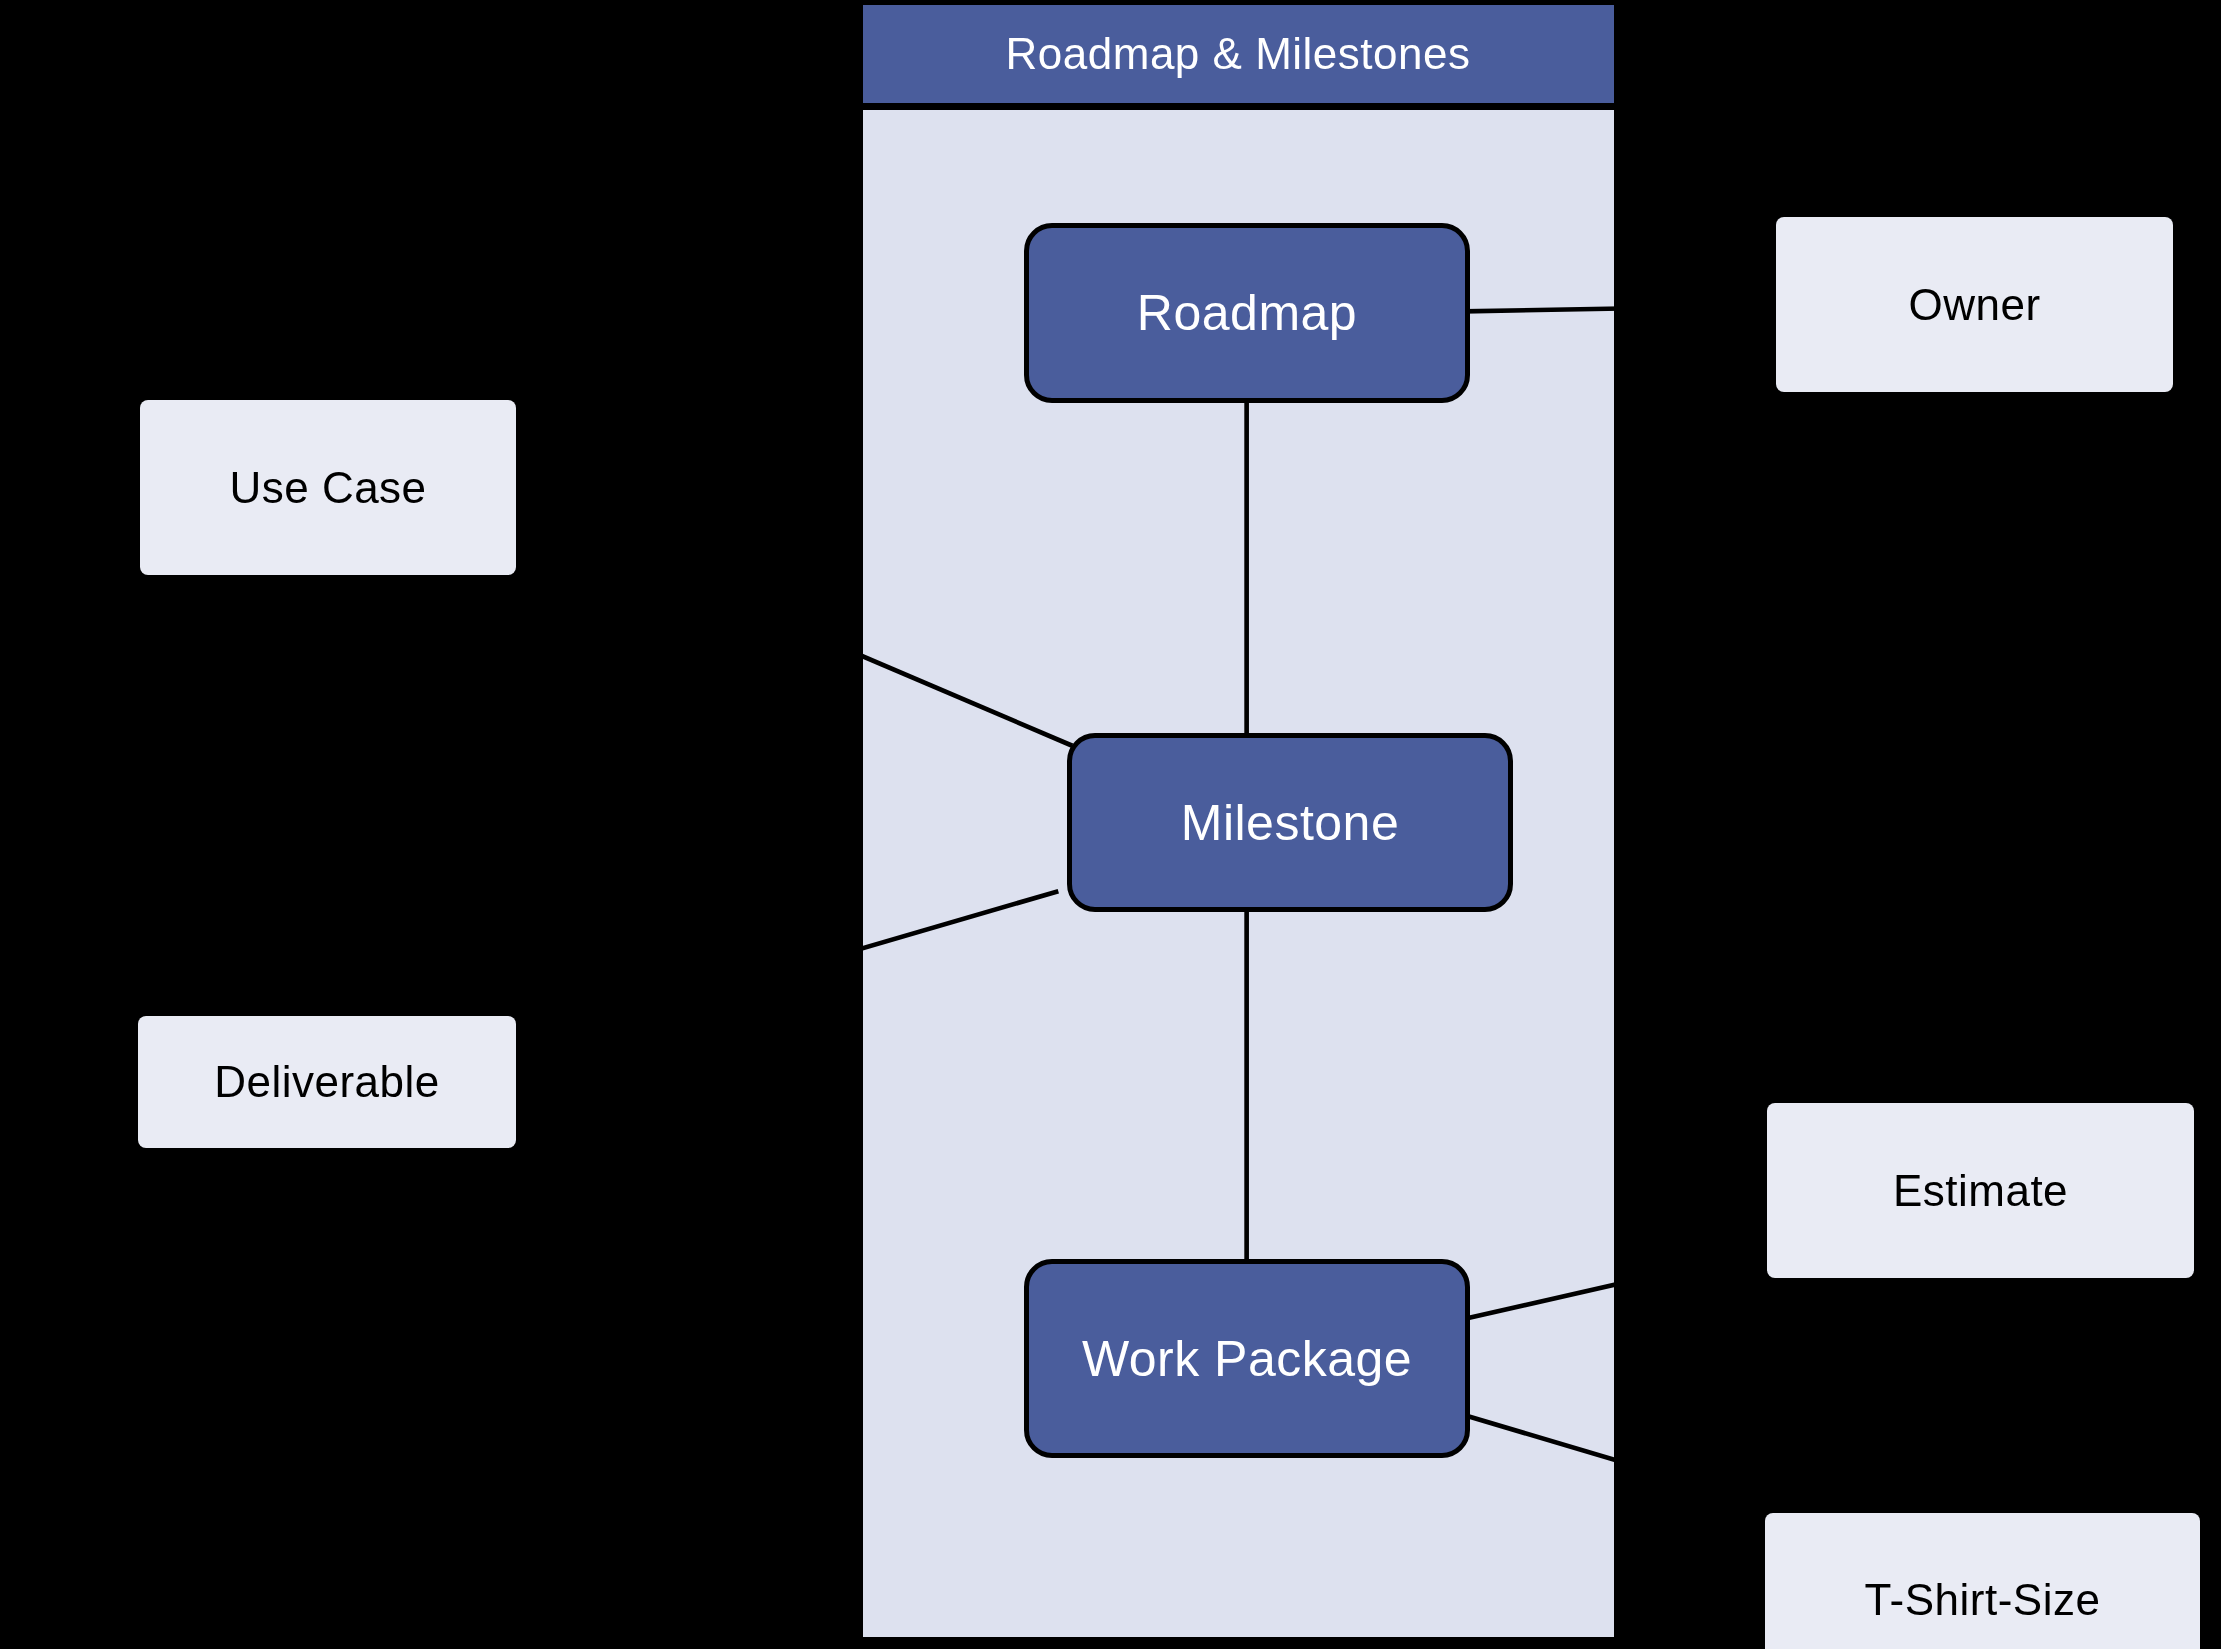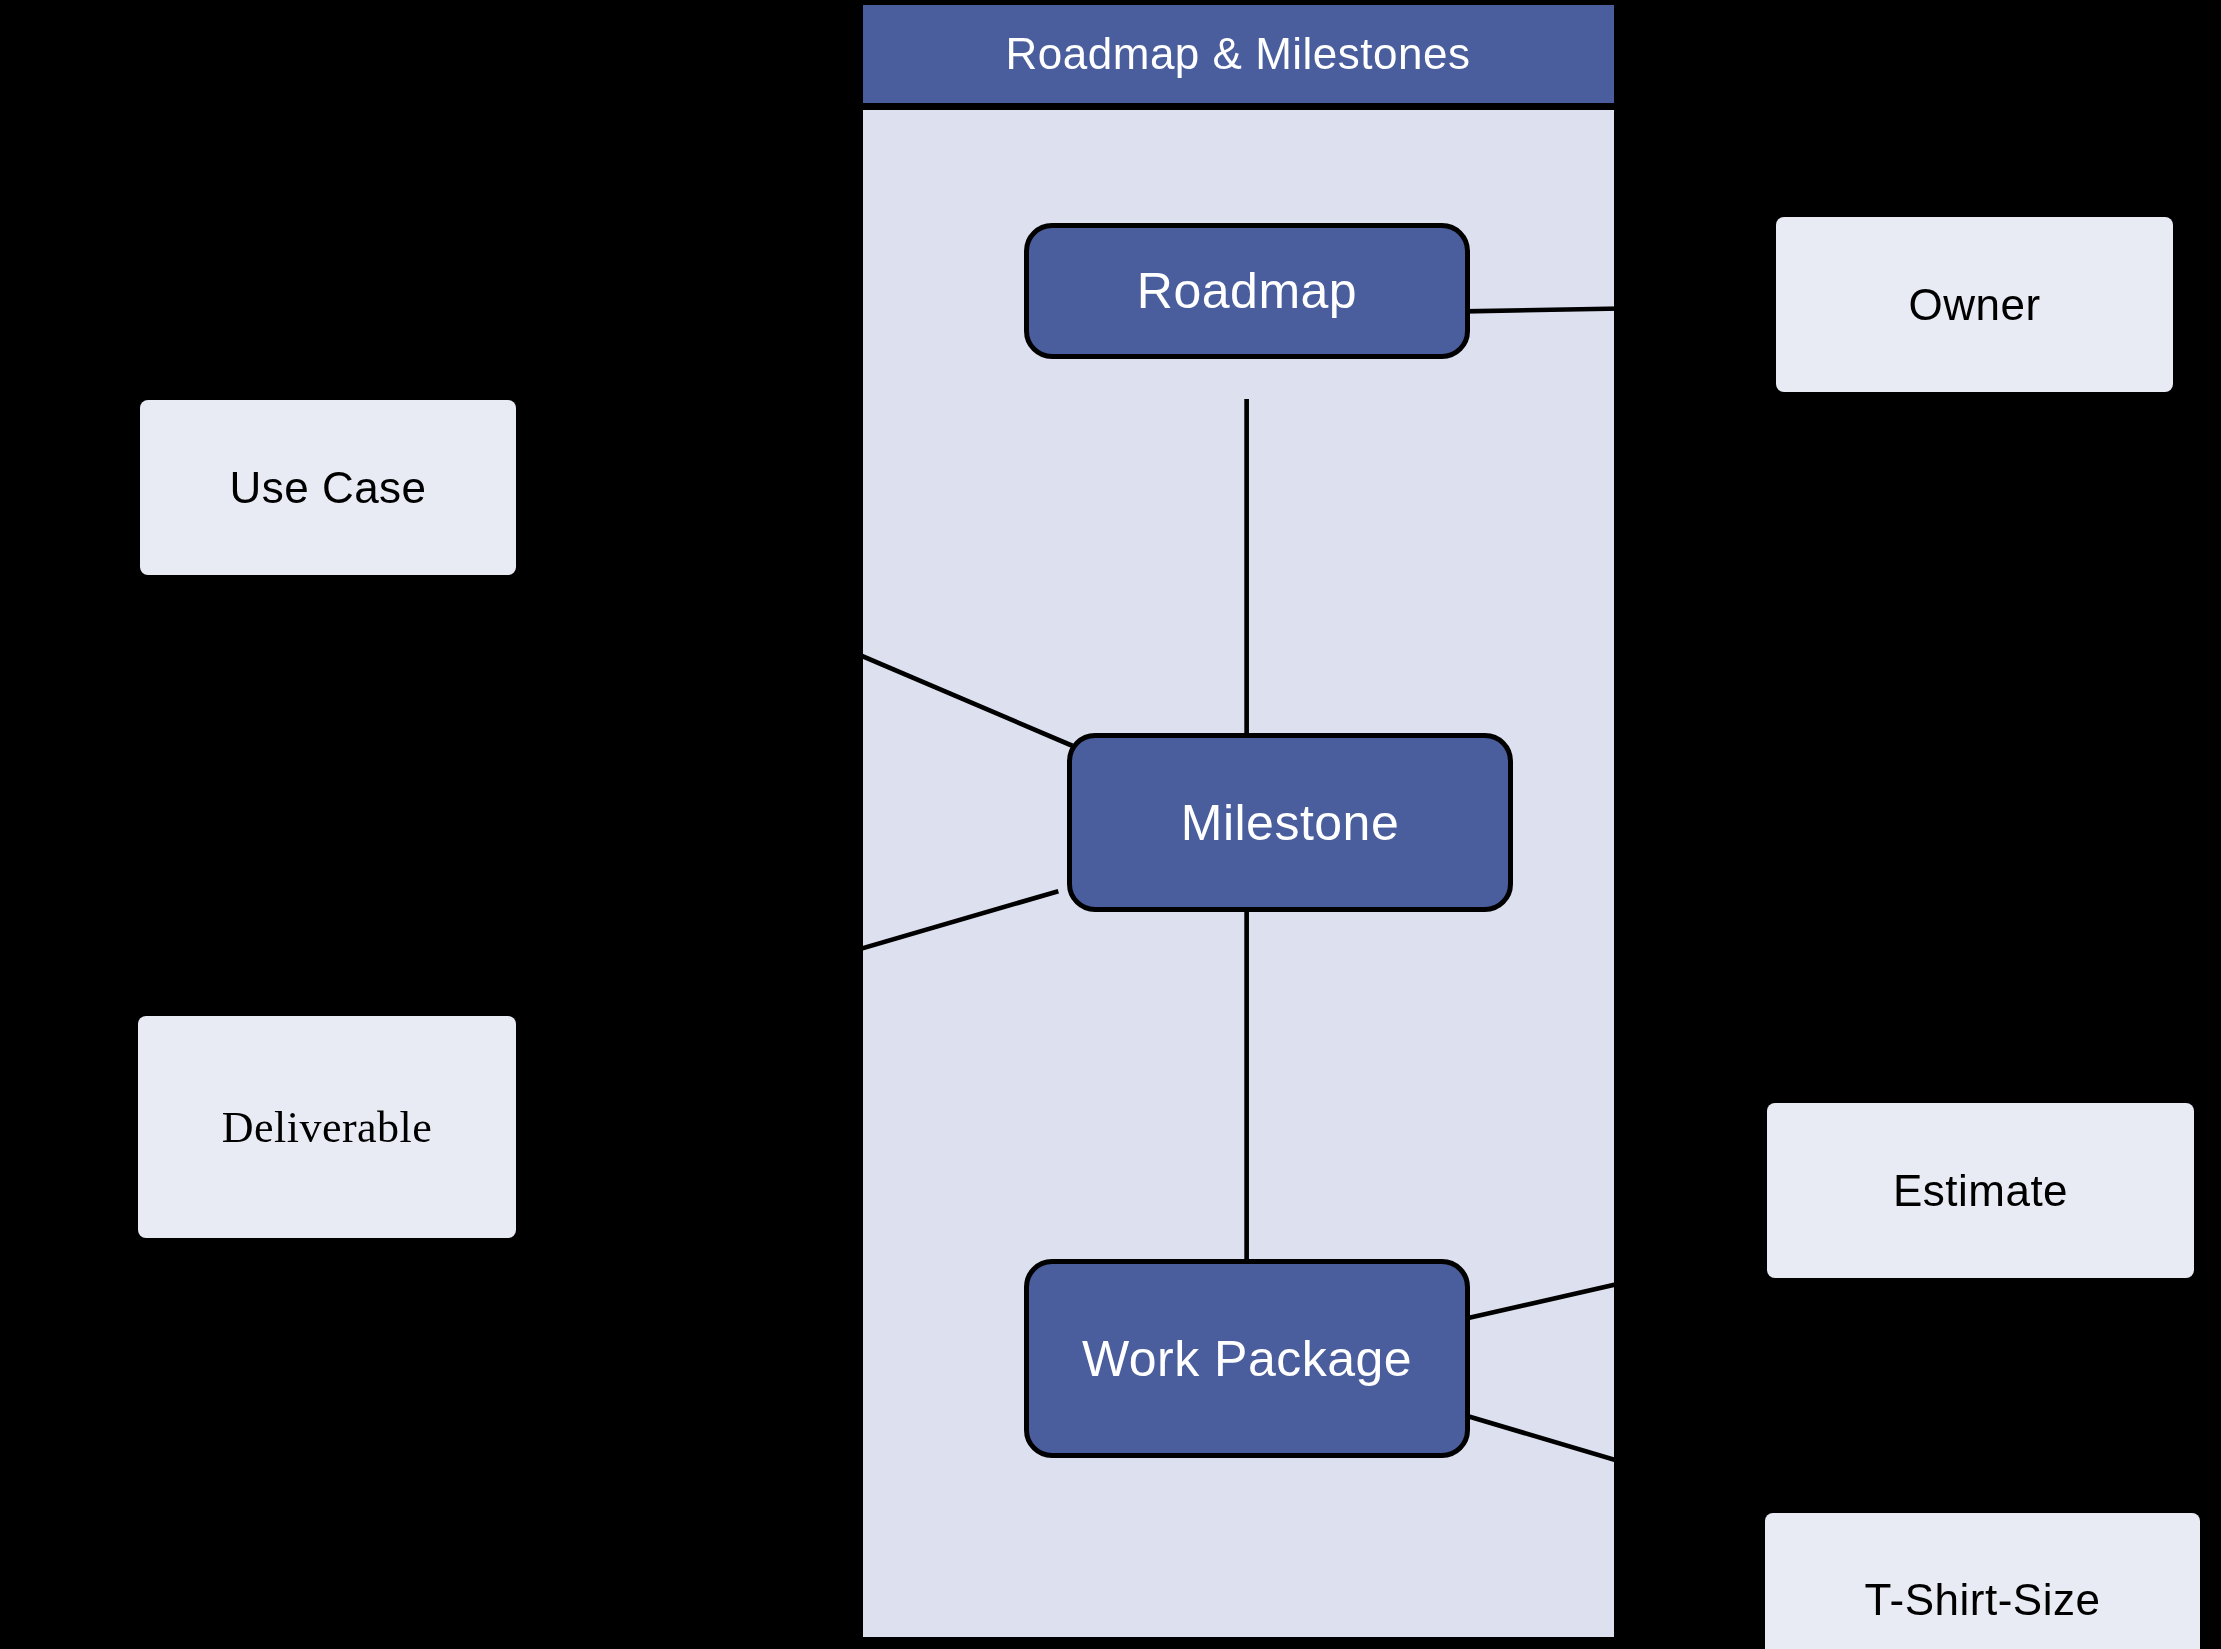--- a/index.html
+++ b/index.html
@@ -31,25 +31,25 @@
   .node.blue{
     background:var(--blue-node,#4A5D9C);
     border:5.6px solid #000;border-radius:28px;
     color:var(--blue-node-text,#fff);font-size:50px;letter-spacing:0.5px;
   }
   .node.light{
     background:var(--light-node,#E9EBF4);
     border:none;border-radius:8px;
     color:var(--light-node-text,#000);font-size:44px;letter-spacing:0.5px;
   }
-  #node-roadmap      {left:1024px;top:223px; width:446px;height:136px;}
+  #node-roadmap      {left:1024px;top:223px; width:446px;height:180px;}
   #node-milestone    {left:1067px;top:733px; width:446px;height:179px;}
   #node-work-package {left:1024px;top:1259px;width:446px;height:199px;}
   #node-use-case     {left:140px; top:352px; width:376px;height:175px;margin-top:48px;}
-  #node-deliverable  {left:138px; top:1016px;width:378px;height:222px;font-family:Liberation Serif, serif;}
+  #node-deliverable  {left:138px; top:1016px;width:378px;height:132px;}
   #node-owner        {left:1776px;top:217px; width:397px;height:175px;}
   #node-estimate     {left:1767px;top:1103px;width:427px;height:175px;}
   #node-t-shirt-size {left:1765px;top:1469px;width:435px;height:173px;margin-top:44px;}
 </style>
 </head>
 <body>
 
 <div class="canvas">
 
   <div class="frame">

